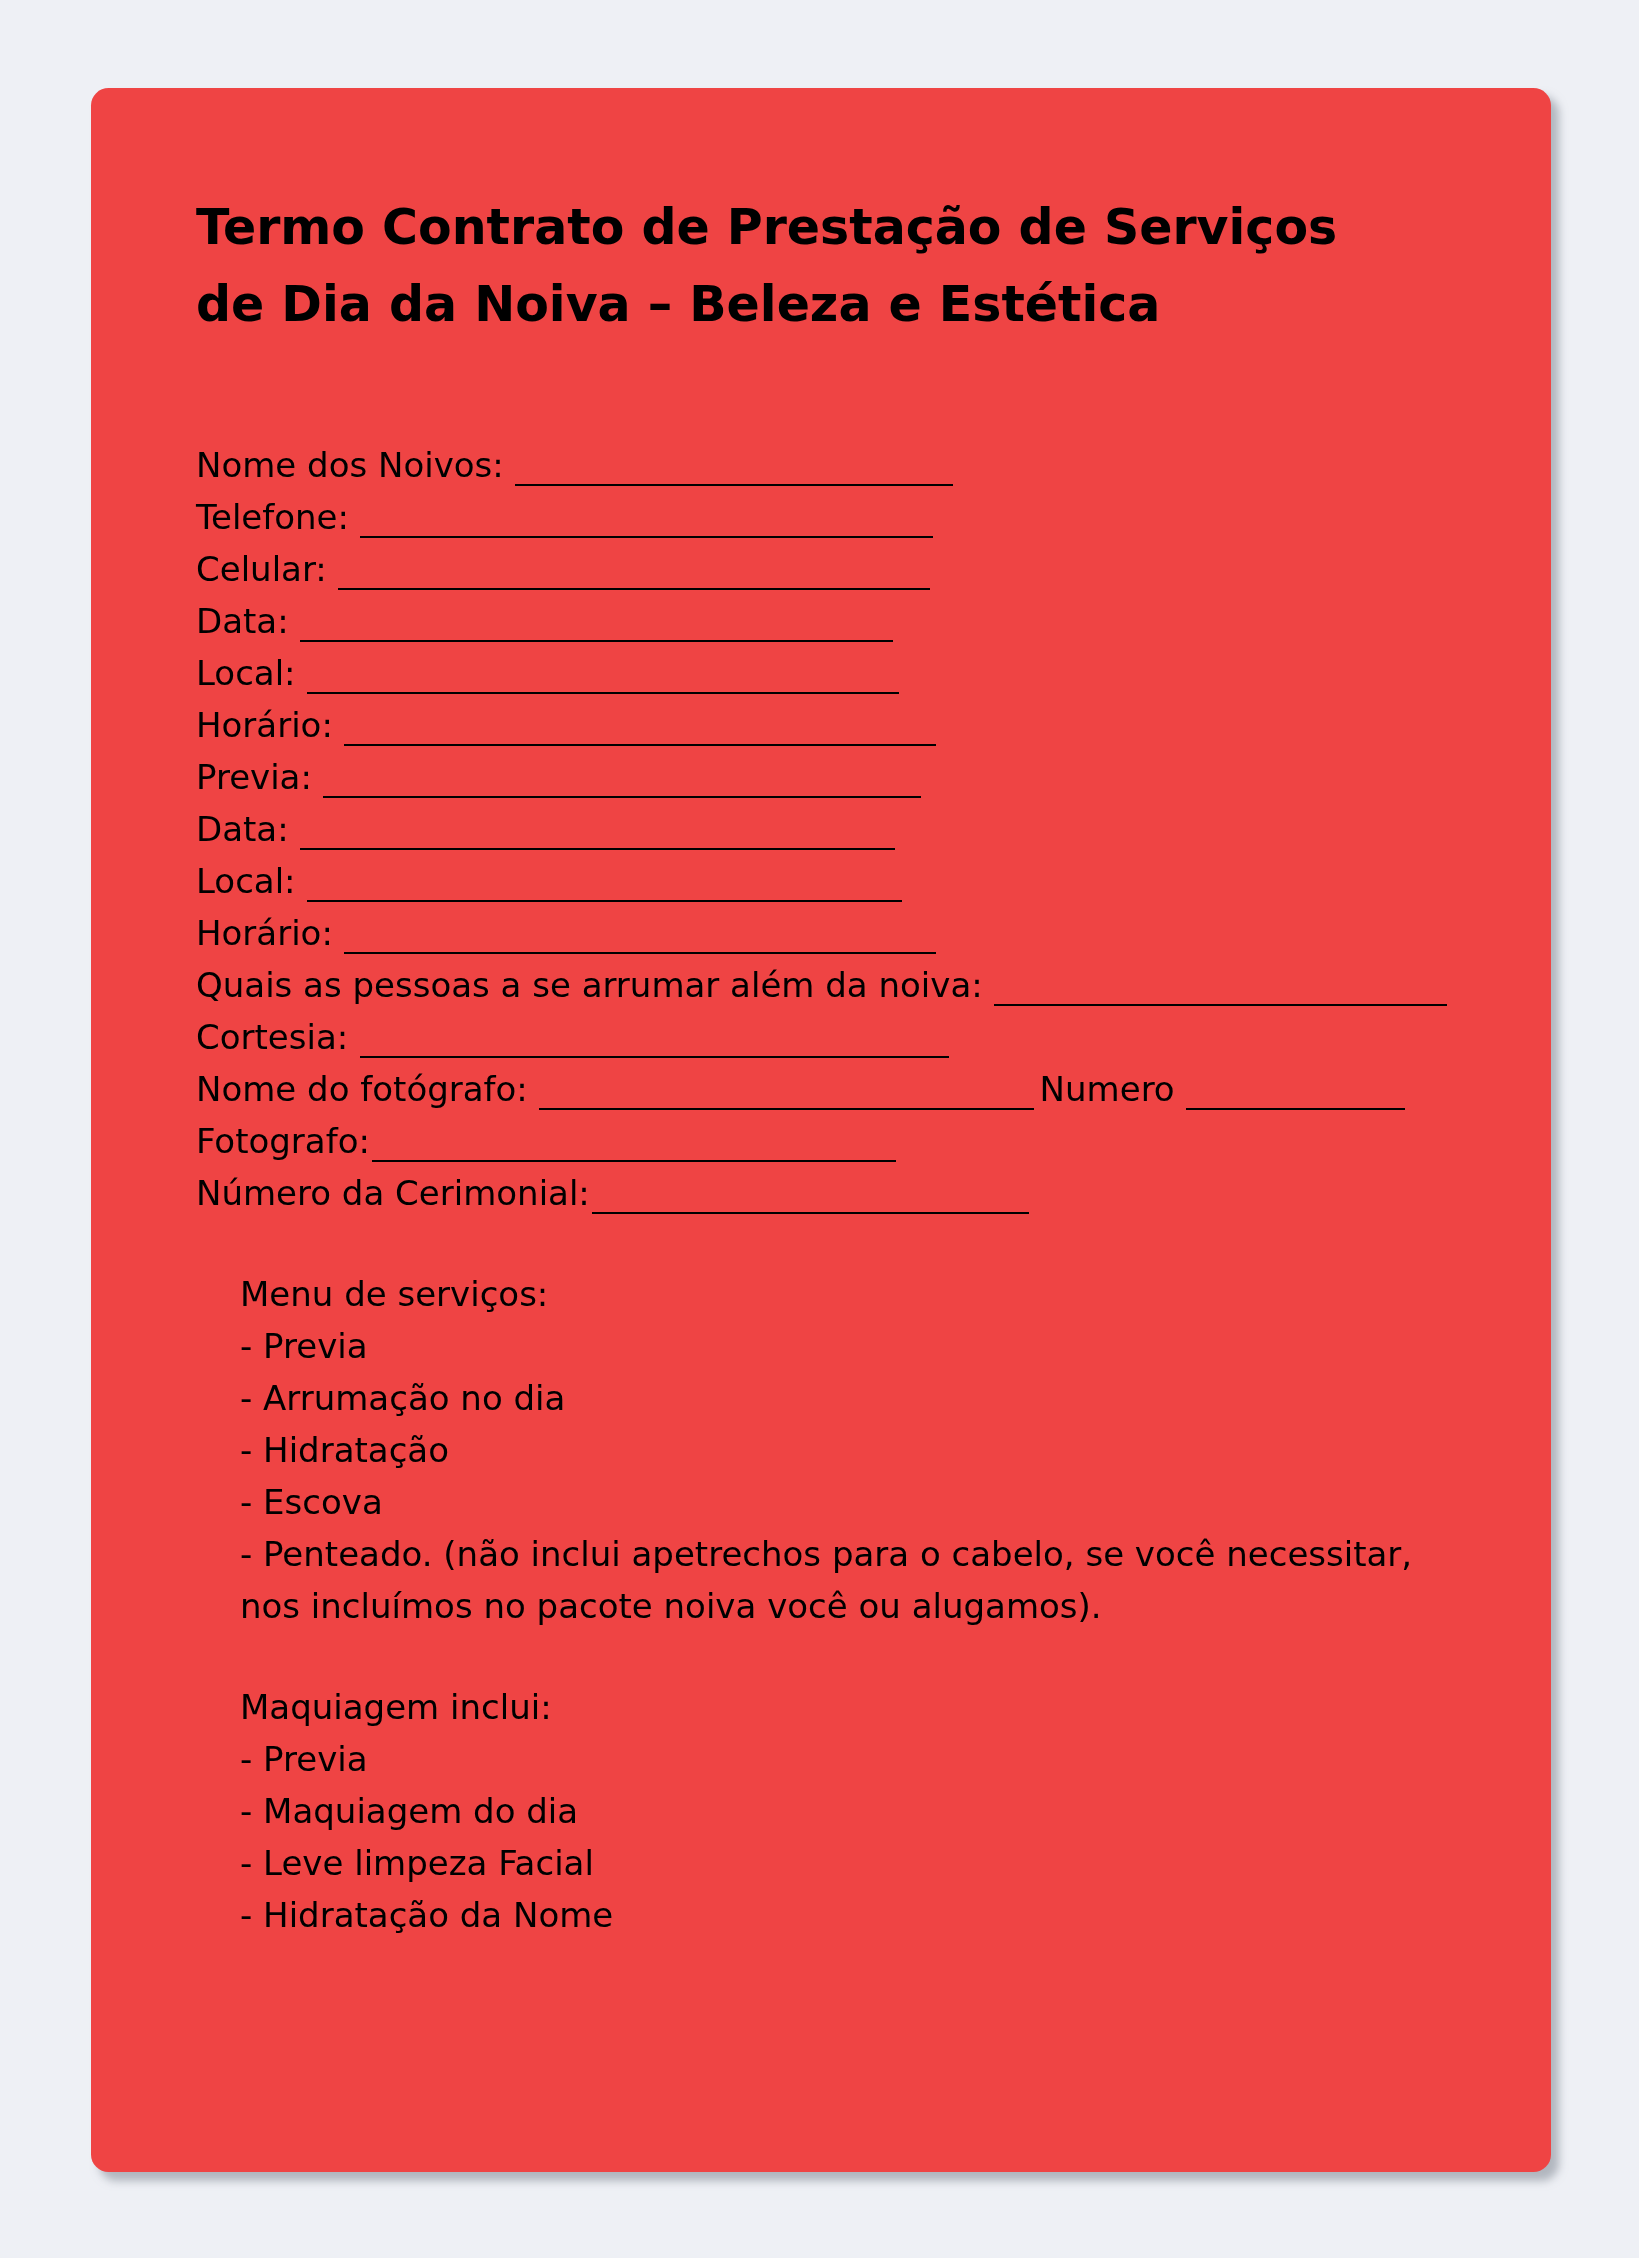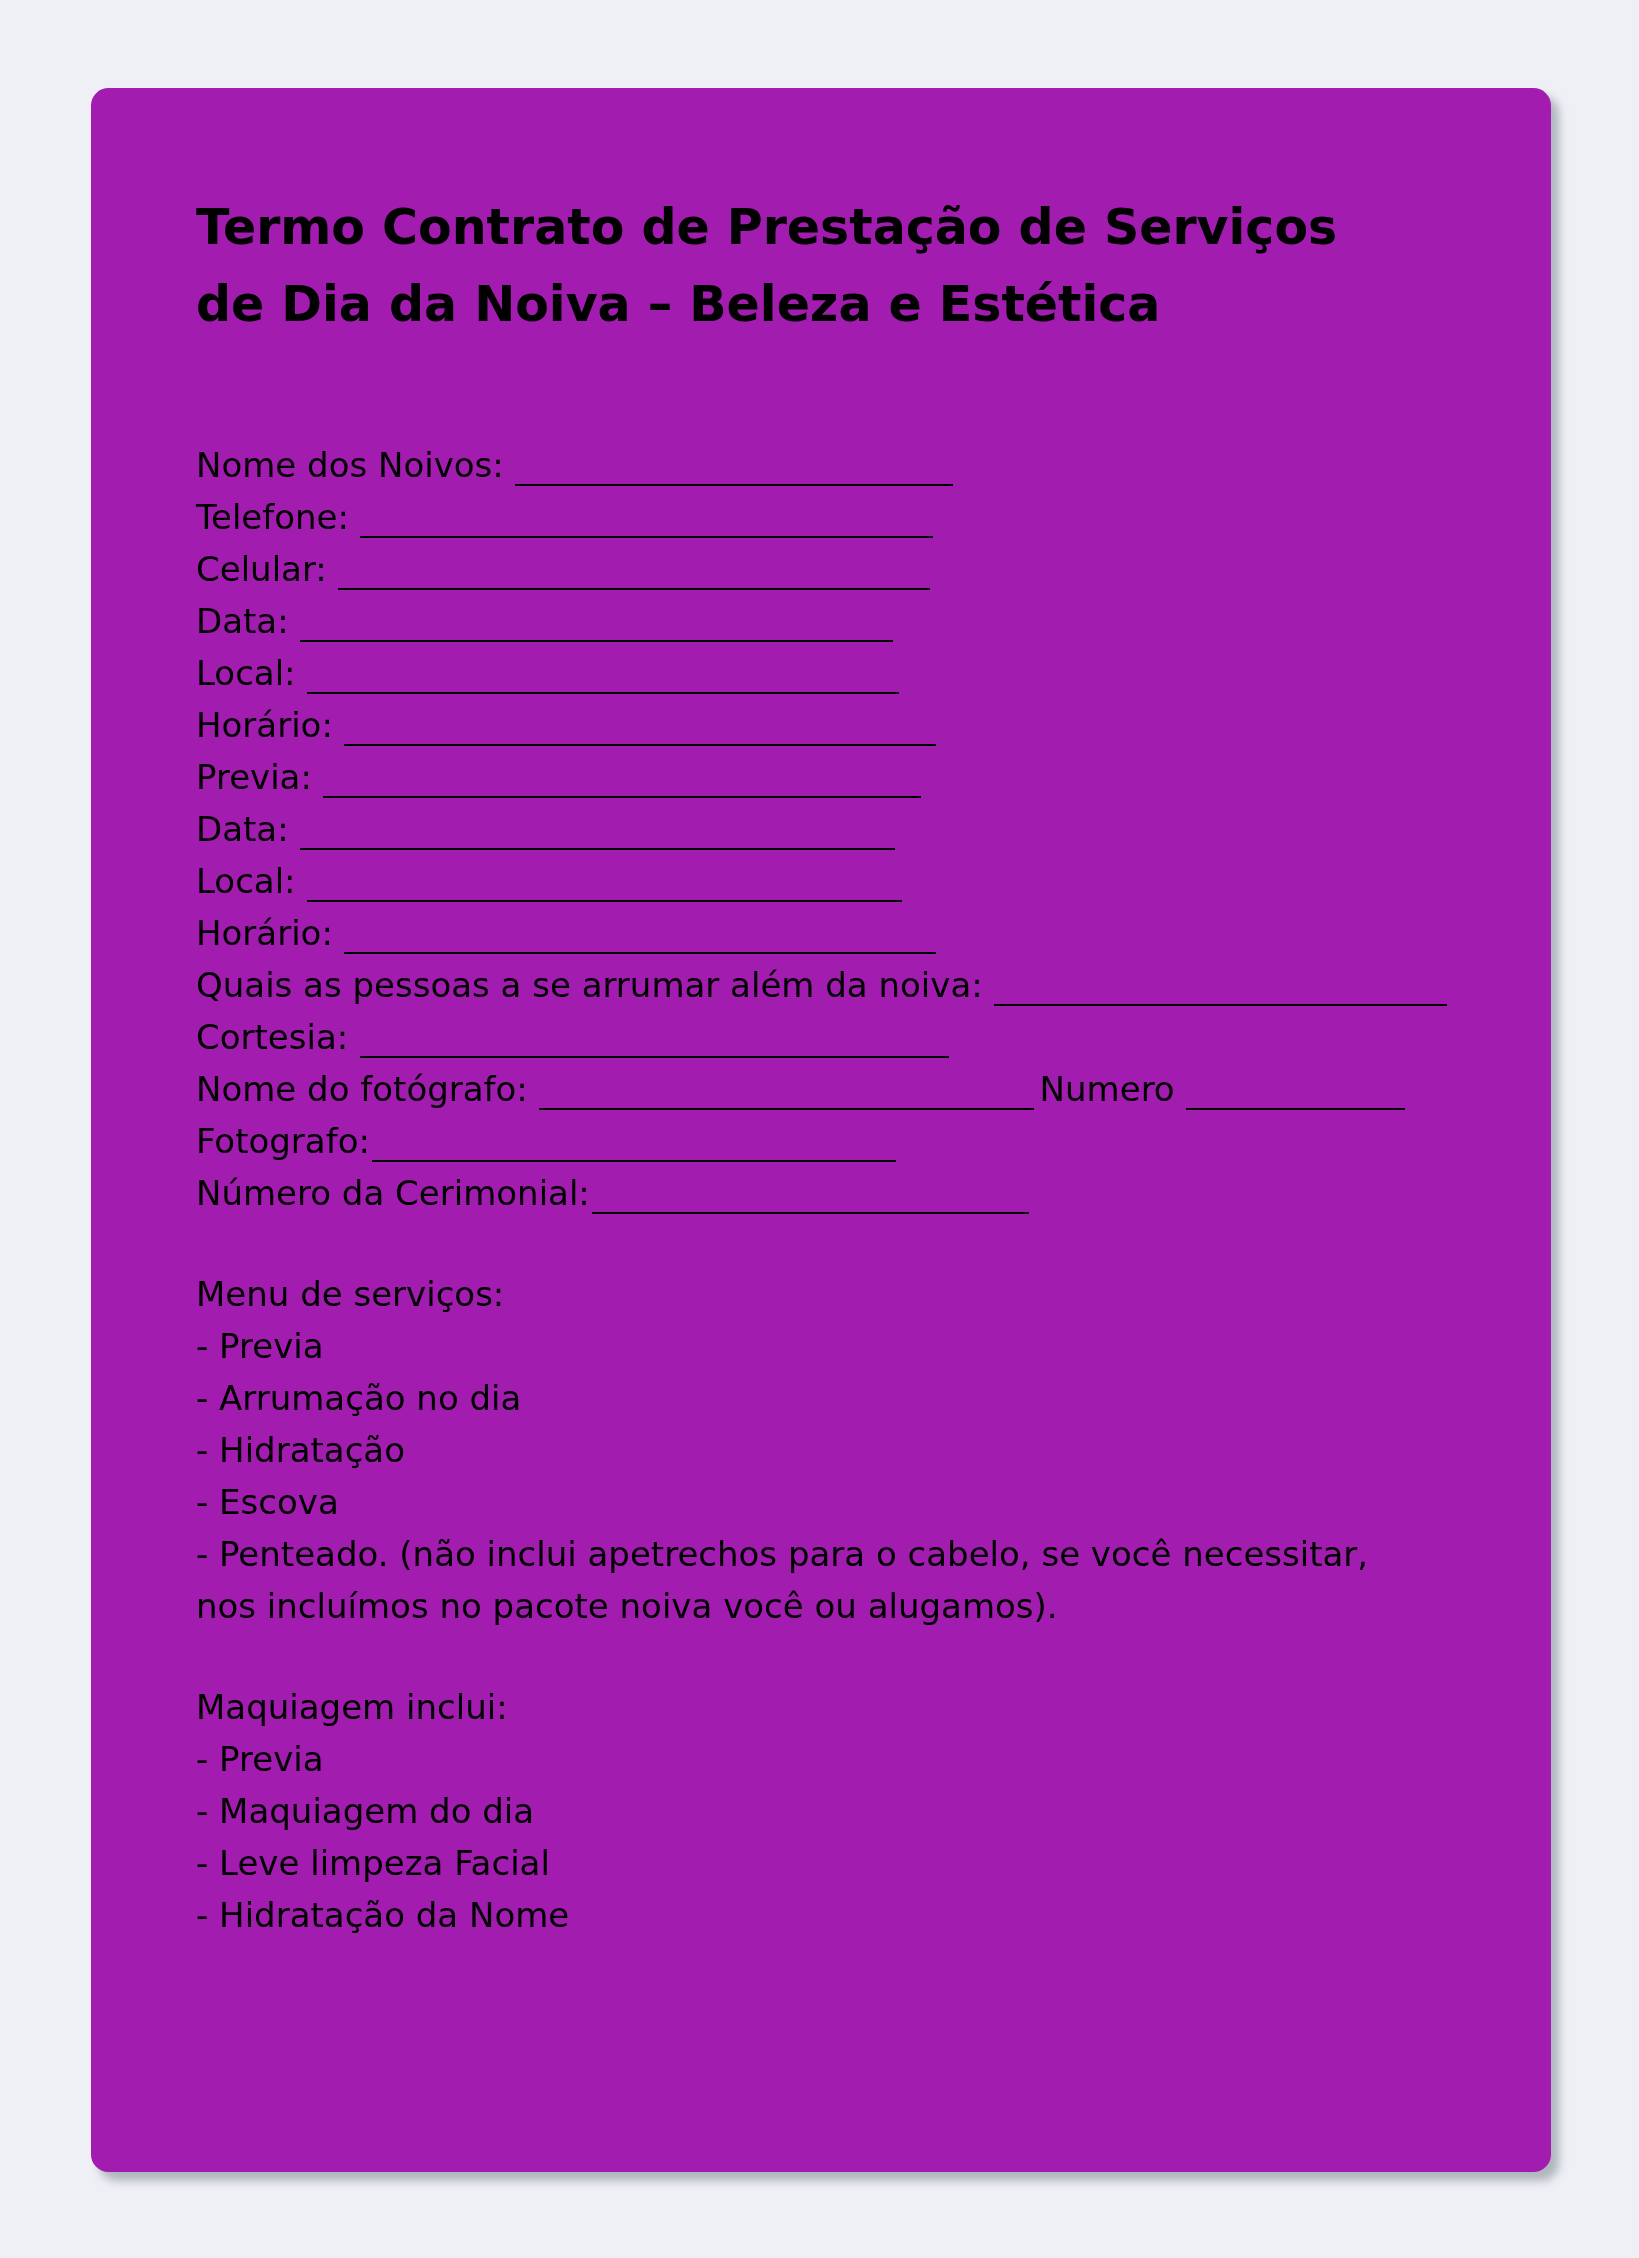--- a/index.html
+++ b/index.html
@@ -9,21 +9,21 @@
     background:#eef0f5;
     font-family:"DejaVu Sans","Liberation Sans",sans-serif;
     color:#000;
     position:relative;
     overflow:hidden;
   }
   .card{
     position:absolute;
     left:91px;top:88px;
     width:1460px;height:2084px;
-    background:#a21caf;
+    background:#ef4444;
     border-radius:17.6px;
     box-shadow:8px 8.8px 8.8px rgba(128,134,146,0.55);
     box-sizing:border-box;
     padding:101px 53px 0 105px;
     overflow:hidden;
   }
   .title{
     margin:0 0 96px 0;
     font-size:49px;
     font-weight:bold;
@@ -37,21 +37,21 @@
     line-height:52px;
     white-space:nowrap;
   }
   .fill-line{
     display:inline-block;
     height:5.3px;
     border-bottom:2.6px solid #000;
     vertical-align:-8.8px;
   }
   .label2{ margin-left:5.3px; }
-  .section{ margin-top:49px; }
+  .section{ margin-top:49px;margin-left:44px; }
   .textline{
     font-size:34px;
     line-height:52px;
     white-space:nowrap;
   }
 </style>
 </head>
 <body>
 
 <div class="card">

